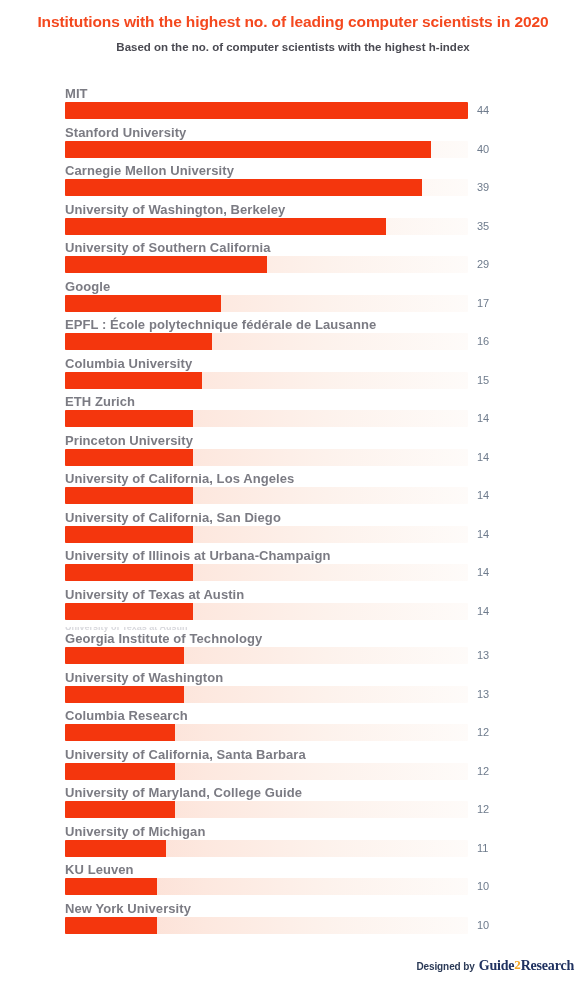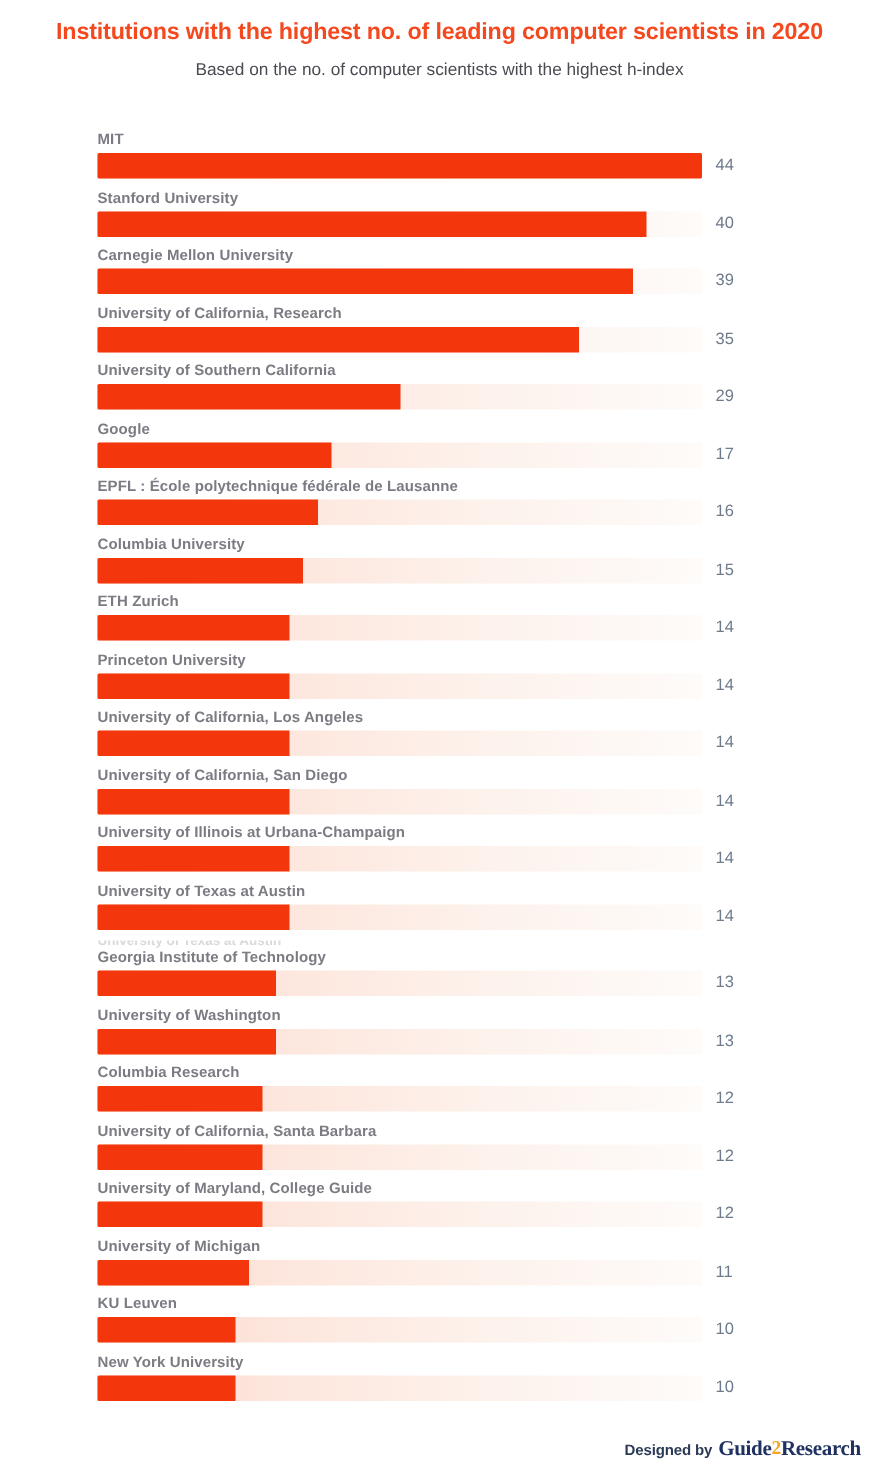--- a/index.html
+++ b/index.html
@@ -31,40 +31,40 @@
     font-size: 15.5px;
     font-weight: 700;
     line-height: 19px;
     margin: 0 auto;
     width: 520px;
     letter-spacing: -0.1px;
   }
   .chart-subtitle {
     color: #4a4a52;
     font-size: 11.5px;
-    font-weight: 400;
+    font-weight: 700;
     line-height: 15px;
     margin: 9px auto 0 auto;
     width: 520px;
   }
   .rows {
     position: absolute;
     left: 0;
     top: 88px;
     width: 586px;
   }
   .row {
     position: relative;
     height: 38.5px;
   }
   .row-label {
     position: absolute;
     left: 65px;
     top: 0px;
-    font-size: 10px;
+    font-size: 13px;
     font-weight: 700;
     color: #7b7b83;
     letter-spacing: 0.08px;
     white-space: nowrap;
     line-height: 12px;
   }
   .row-track {
     position: absolute;
     left: 65px;
     top: 14px;
@@ -172,21 +172,21 @@
         <div class="row-value">40</div>
       </div>
       <div class="row">
         <div class="row-label">Carnegie Mellon University</div>
         <div class="row-track">
           <div class="row-fill" style="width: 357.205px;"></div>
         </div>
         <div class="row-value">39</div>
       </div>
       <div class="row">
-        <div class="row-label">University of California, Research</div>
+        <div class="row-label">University of Washington, Berkeley</div>
         <div class="row-track">
           <div class="row-fill" style="width: 320.568px;"></div>
         </div>
         <div class="row-value">35</div>
       </div>
       <div class="row">
         <div class="row-label">University of Southern California</div>
         <div class="row-track">
           <div class="row-fill" style="width: 201.5px;"></div>
         </div>

